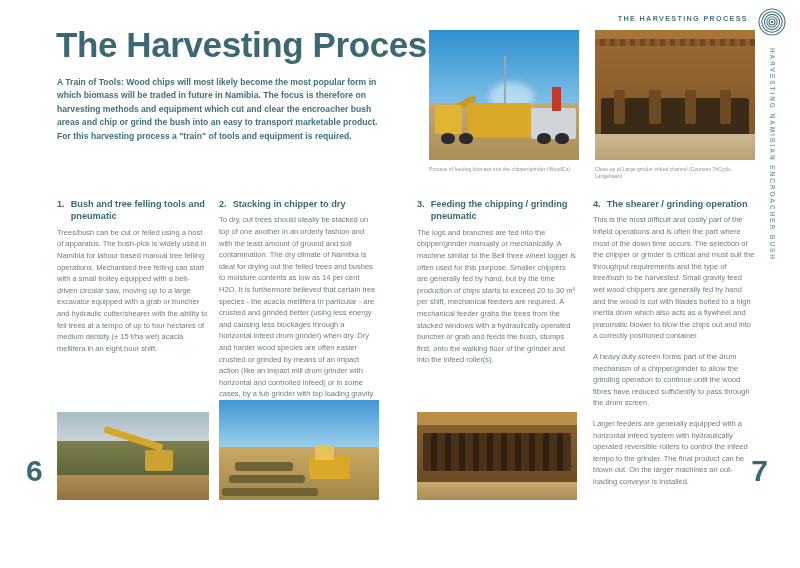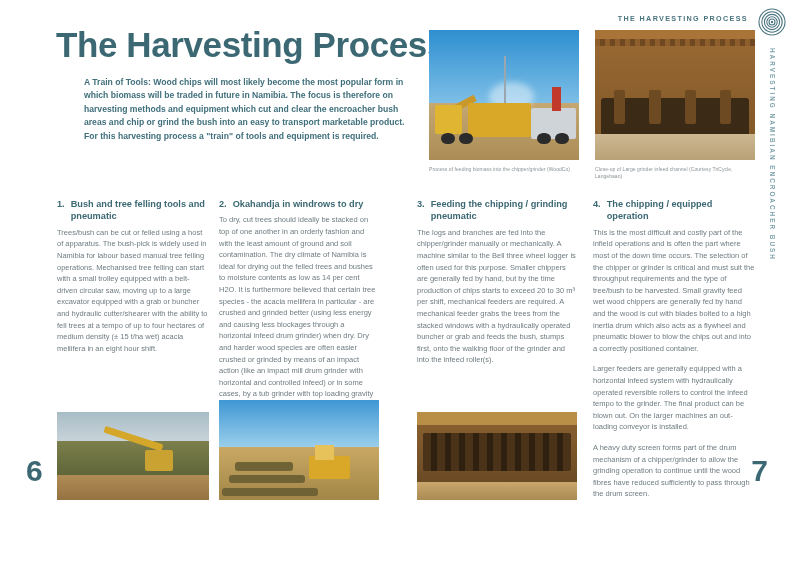--- a/index.html
+++ b/index.html
@@ -73,21 +73,20 @@
 
   .intro {
     position: absolute;
     left: 57px;
     top: 76px;
     width: 322px;
     font-size: 8.6px;
     line-height: 13.4px;
     font-weight: bold;
     color: #41707c;
-    margin-left: 27px;
   }
 
   
   .sec-head {
     display: flex;
     gap: 6px;
     font-size: 9.2px;
     line-height: 12.4px;
     font-weight: bold;
     color: #3c6873;
@@ -259,46 +258,46 @@
       <span class="sec-title">Bush and tree felling tools and pneumatic</span>
     </div>
     <div class="body-txt">
       <p>Trees/bush can be cut or felled using a host of apparatus. The bush-pick is widely used in Namibia for labour based manual tree felling operations. Mechanised tree felling can start with a small trolley equipped with a belt-driven circular saw, moving up to a large excavator equipped with a grab or buncher and hydraulic cutter/shearer with the ability to fell trees at a tempo of up to four hectares of medium density (± 15 t/ha wet) acacia mellifera in an eight hour shift.</p>
     </div>
   </div>
 
   <div class="col" id="col2">
     <div class="sec-head">
       <span class="sec-num">2.</span>
-      <span class="sec-title">Okahandja in windrows to dry</span>
+      <span class="sec-title">Stacking in chipper to dry</span>
     </div>
     <div class="body-txt">
       <p>To dry, cut trees should ideally be stacked on top of one another in an orderly fashion and with the least amount of ground and soil contamination. The dry climate of Namibia is ideal for drying out the felled trees and bushes to moisture contents as low as 14 per cent H2O. It is furthermore believed that certain tree species - the acacia mellifera in particular - are crushed and grinded better (using less energy and causing less blockages through a horizontal infeed drum grinder) when dry. Dry and harder wood species are often easier crushed or grinded by means of an impact action (like an impact mill drum grinder with horizontal and controlled infeed) or in some cases, by a tub grinder with top loading gravity in-feed.</p>
     </div>
   </div>
 
   <div class="col" id="col3">
     <div class="sec-head">
       <span class="sec-num">3.</span>
       <span class="sec-title">Feeding the chipping / grinding pneumatic</span>
     </div>
     <div class="body-txt">
       <p>The logs and branches are fed into the chipper/grinder manually or mechanically. A machine similar to the Bell three wheel logger is often used for this purpose. Smaller chippers are generally fed by hand, but by the time production of chips starts to exceed 20 to 30 m³ per shift, mechanical feeders are required. A mechanical feeder grabs the trees from the stacked windows with a hydraulically operated buncher or grab and feeds the bush, stumps first, onto the walking floor of the grinder and into the infeed roller(s).</p>
     </div>
   </div>
 
   <div class="col" id="col4">
     <div class="sec-head">
       <span class="sec-num">4.</span>
-      <span class="sec-title">The chipping / equipped operation</span>
+      <span class="sec-title">The shearer / grinding operation</span>
     </div>
     <div class="body-txt">
       <p>This is the most difficult and costly part of the infield operations and is often the part where most of the down time occurs. The selection of the chipper or grinder is critical and must suit the throughput requirements and the type of tree/bush to be harvested. Small gravity feed wet wood chippers are generally fed by hand and the wood is cut with blades bolted to a high inertia drum which also acts as a flywheel and pneumatic blower to blow the chips out and into a correctly positioned container.</p>
+      <p>A heavy duty screen forms part of the drum mechanism of a chipper/grinder to allow the grinding operation to continue until the wood fibres have reduced sufficiently to pass through the drum screen.</p>
       <p>Larger feeders are generally equipped with a horizontal infeed system with hydraulically operated reversible rollers to control the infeed tempo to the grinder. The final product can be blown out. On the larger machines an out-loading conveyor is installed.</p>
-      <p>A heavy duty screen forms part of the drum mechanism of a chipper/grinder to allow the grinding operation to continue until the wood fibres have reduced sufficiently to pass through the drum screen.</p>
     </div>
   </div>
 
   <div class="photo" id="ph-chipper">
     <div class="sky"></div>
     <div class="ground"></div>
     <div class="shape chip-dust"></div>
     <div class="shape chip-pole"></div>
     <div class="shape chip-arm"></div>
     <div class="shape chip-cab"></div>

